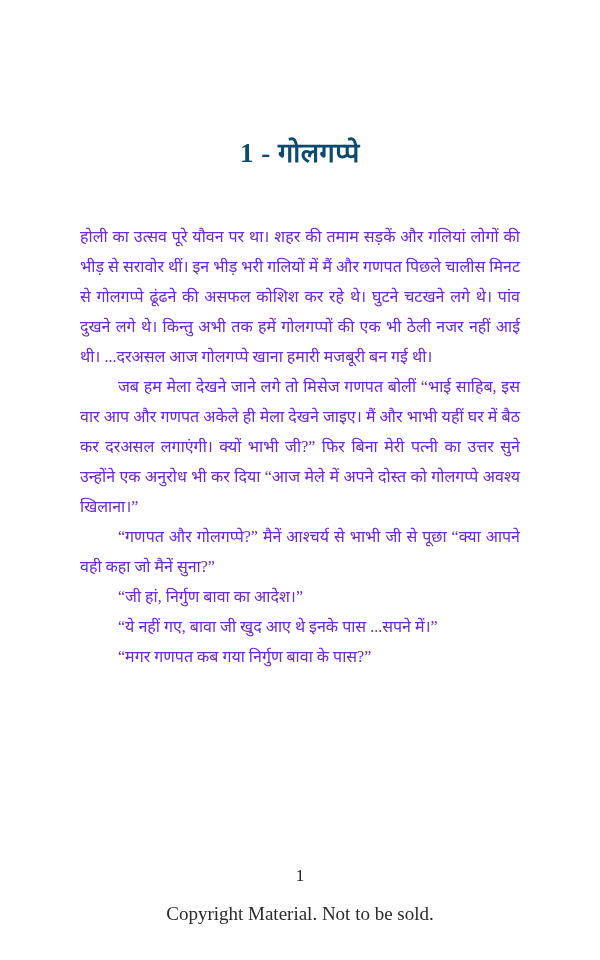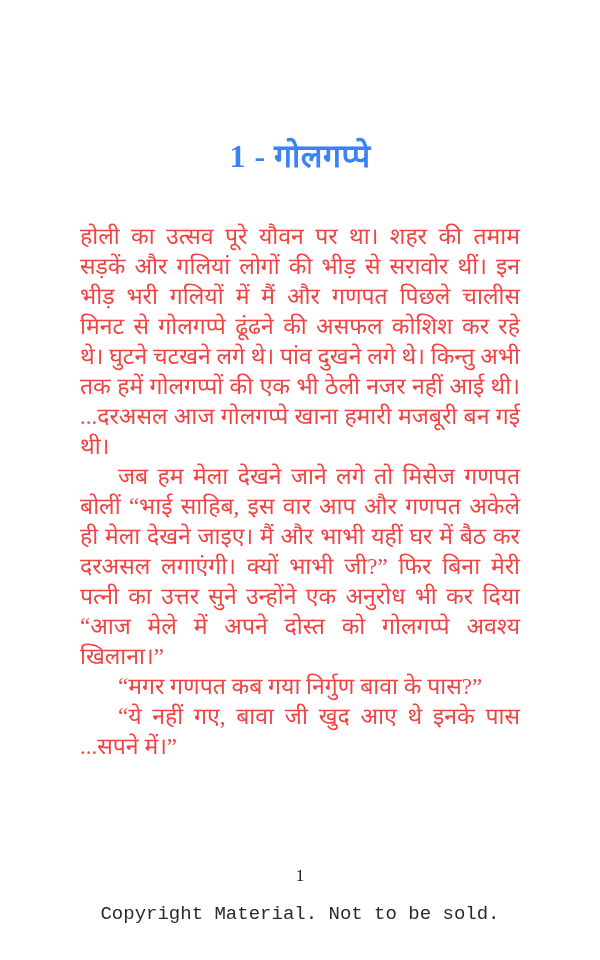--- a/index.html
+++ b/index.html
@@ -13,68 +13,70 @@
     color: #141414;
     overflow: hidden;
     font-family: "Liberation Serif", "DejaVu Serif", serif;
   }
   .chapter-title {
     position: absolute;
     top: 133px;
     left: 0;
     width: 100%;
     text-align: center;
-    font-size: 32px;
+    font-size: 27px;
     font-weight: 700;
     letter-spacing: 0.5px;
-    color: #3b82f6;
+    color: #0c4a6e;
   }
   .body-text {
     position: absolute;
     top: 222px;
     left: 80px;
     width: 440px;
-    font-size: 23px;
+    font-size: 16px;
     line-height: 30px;
     text-align: justify;
-    color: #ef4444;
+    color: #6d28d9;
   }
   .body-text p { margin: 0; }
   .body-text p.indented { text-indent: 38px; }
   .page-number {
     position: absolute;
     top: 866px;
     left: 0;
     width: 100%;
     text-align: center;
     font-size: 17px;
     color: #1a1a1a;
   }
   .copyright-footer {
     position: absolute;
     top: 903px;
     left: 0;
     width: 100%;
     text-align: center;
     font-size: 19px;
     color: #2a2a2a;
-    font-family: Liberation Mono, monospace;
+    font-family: Liberation Serif, serif;
   }
 </style>
 </head>
 <body>
 
 <div class="page">
 
   <h1 class="chapter-title">1 - गोलगप्पे</h1>
 
   <div class="body-text">
     <p>होली का उत्सव पूरे यौवन पर था। शहर की तमाम सड़कें और गलियां लोगों की भीड़ से सरावोर थीं। इन भीड़ भरी गलियों में मैं और गणपत पिछले चालीस मिनट से गोलगप्पे ढूंढने की असफल कोशिश कर रहे थे। घुटने चटखने लगे थे। पांव दुखने लगे थे। किन्तु अभी तक हमें गोलगप्पों की एक भी ठेली नजर नहीं आई थी। ...दरअसल आज गोलगप्पे खाना हमारी मजबूरी बन गई थी।</p>
     <p class="indented">जब हम मेला देखने जाने लगे तो मिसेज गणपत बोलीं “भाई साहिब, इस वार आप और गणपत अकेले ही मेला देखने जाइए। मैं और भाभी यहीं घर में बैठ कर दरअसल लगाएंगी। क्यों भाभी जी?” फिर बिना मेरी पत्नी का उत्तर सुने उन्होंने एक अनुरोध भी कर दिया “आज मेले में अपने दोस्त को गोलगप्पे अवश्य खिलाना।”</p>
+    <p class="indented">“गणपत और गोलगप्पे?” मैनें आश्चर्य से भाभी जी से पूछा “क्या आपने वही कहा जो मैनें सुना?”</p>
+    <p class="indented">“जी हां, निर्गुण बावा का आदेश।”</p>
+    <p class="indented">“ये नहीं गए, बावा जी खुद आए थे इनके पास ...सपने में।”</p>
     <p class="indented">“मगर गणपत कब गया निर्गुण बावा के पास?”</p>
-    <p class="indented">“ये नहीं गए, बावा जी खुद आए थे इनके पास ...सपने में।”</p>
   </div>
 
   <div class="page-number">1</div>
 
   <div class="copyright-footer">Copyright Material. Not to be sold.</div>
 
 </div>
 
 </body></html>

